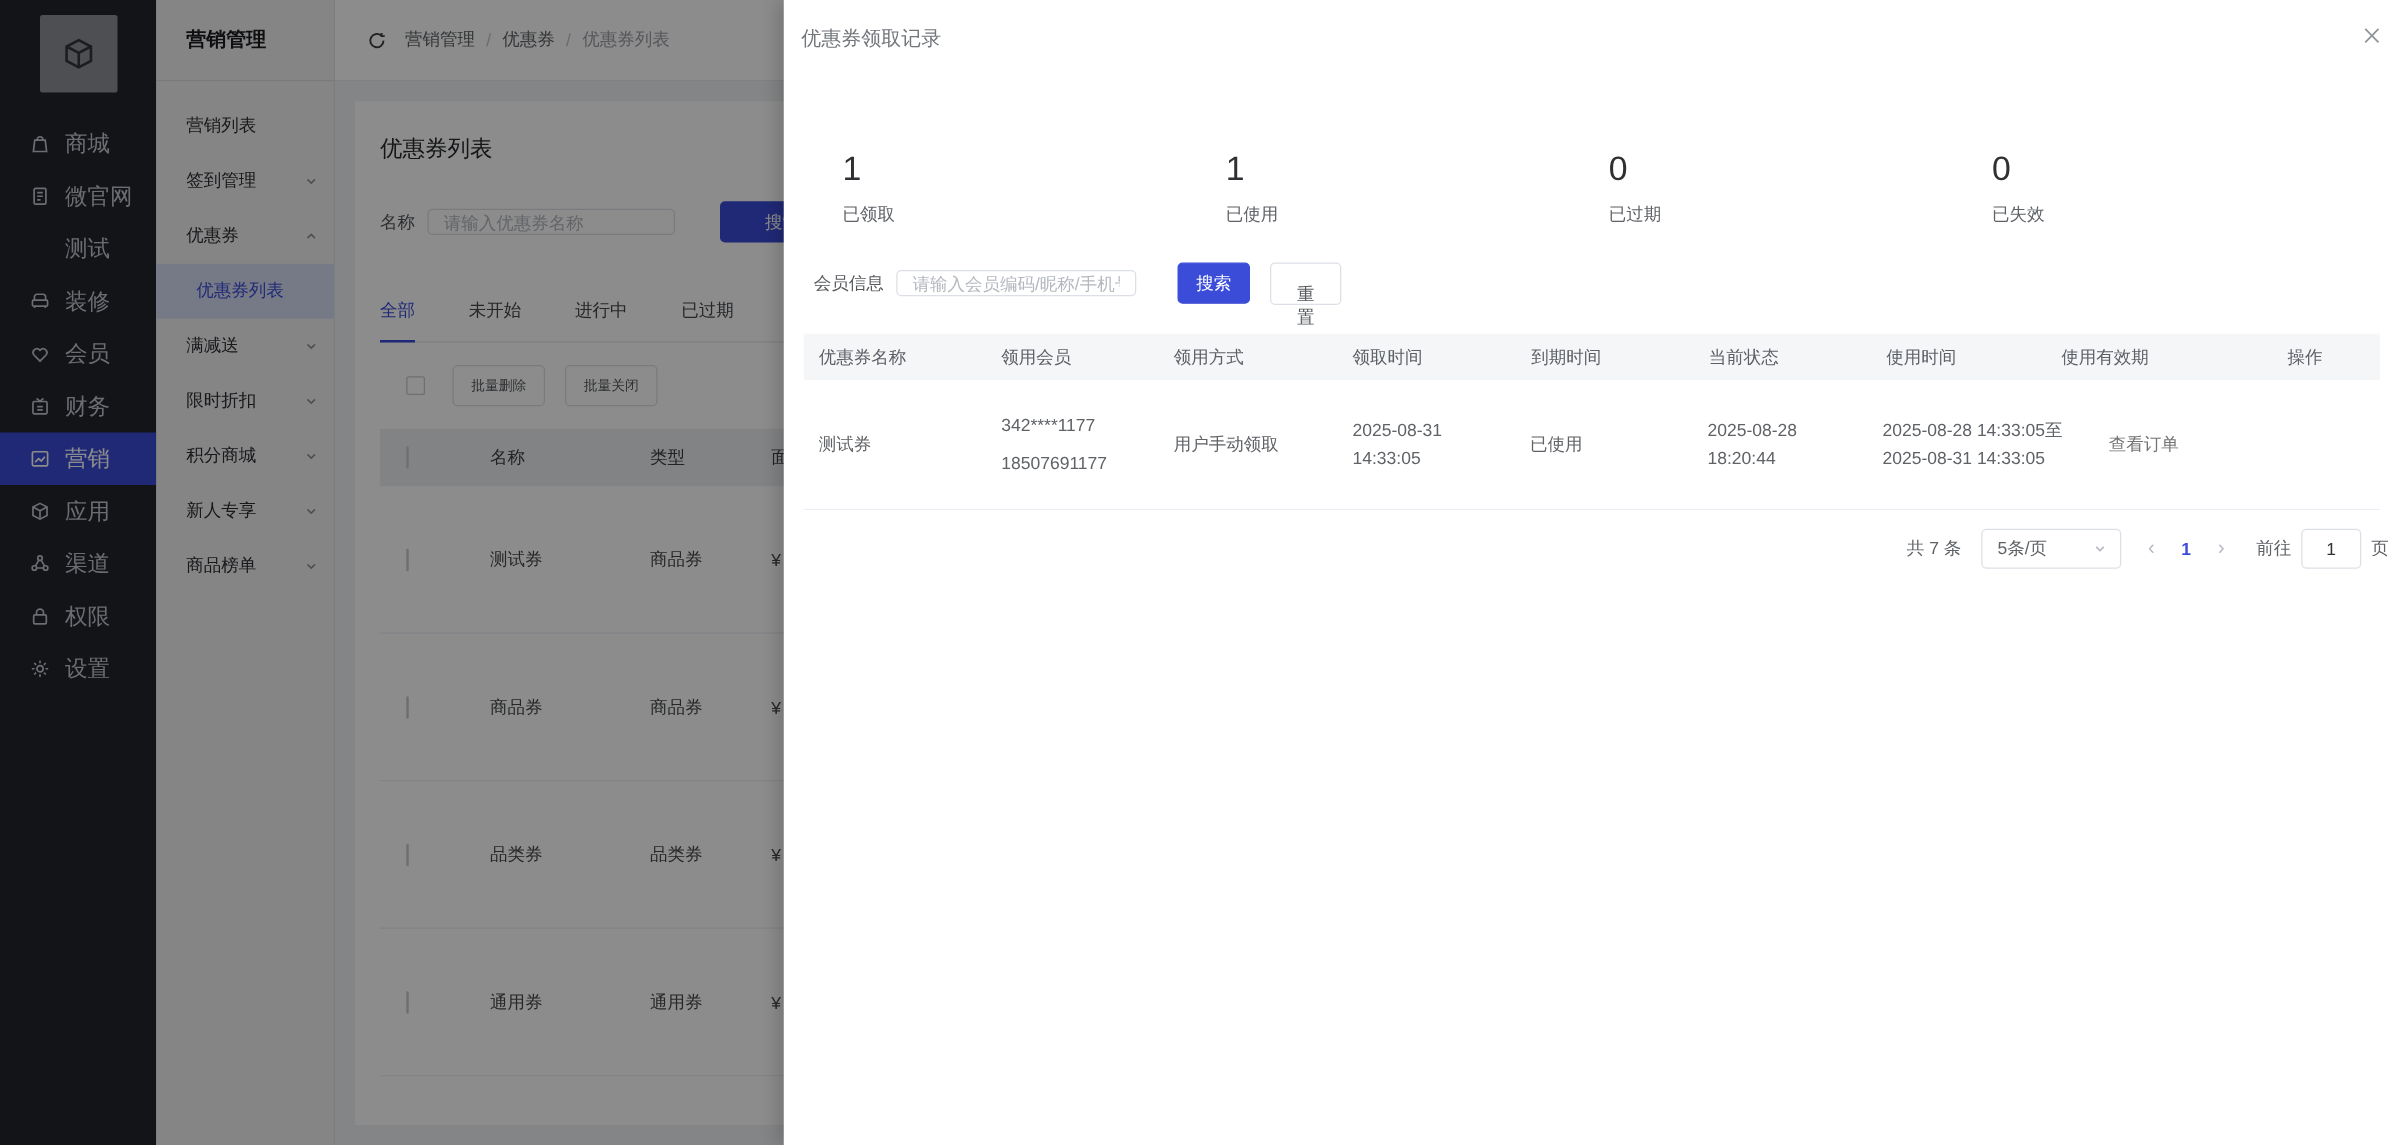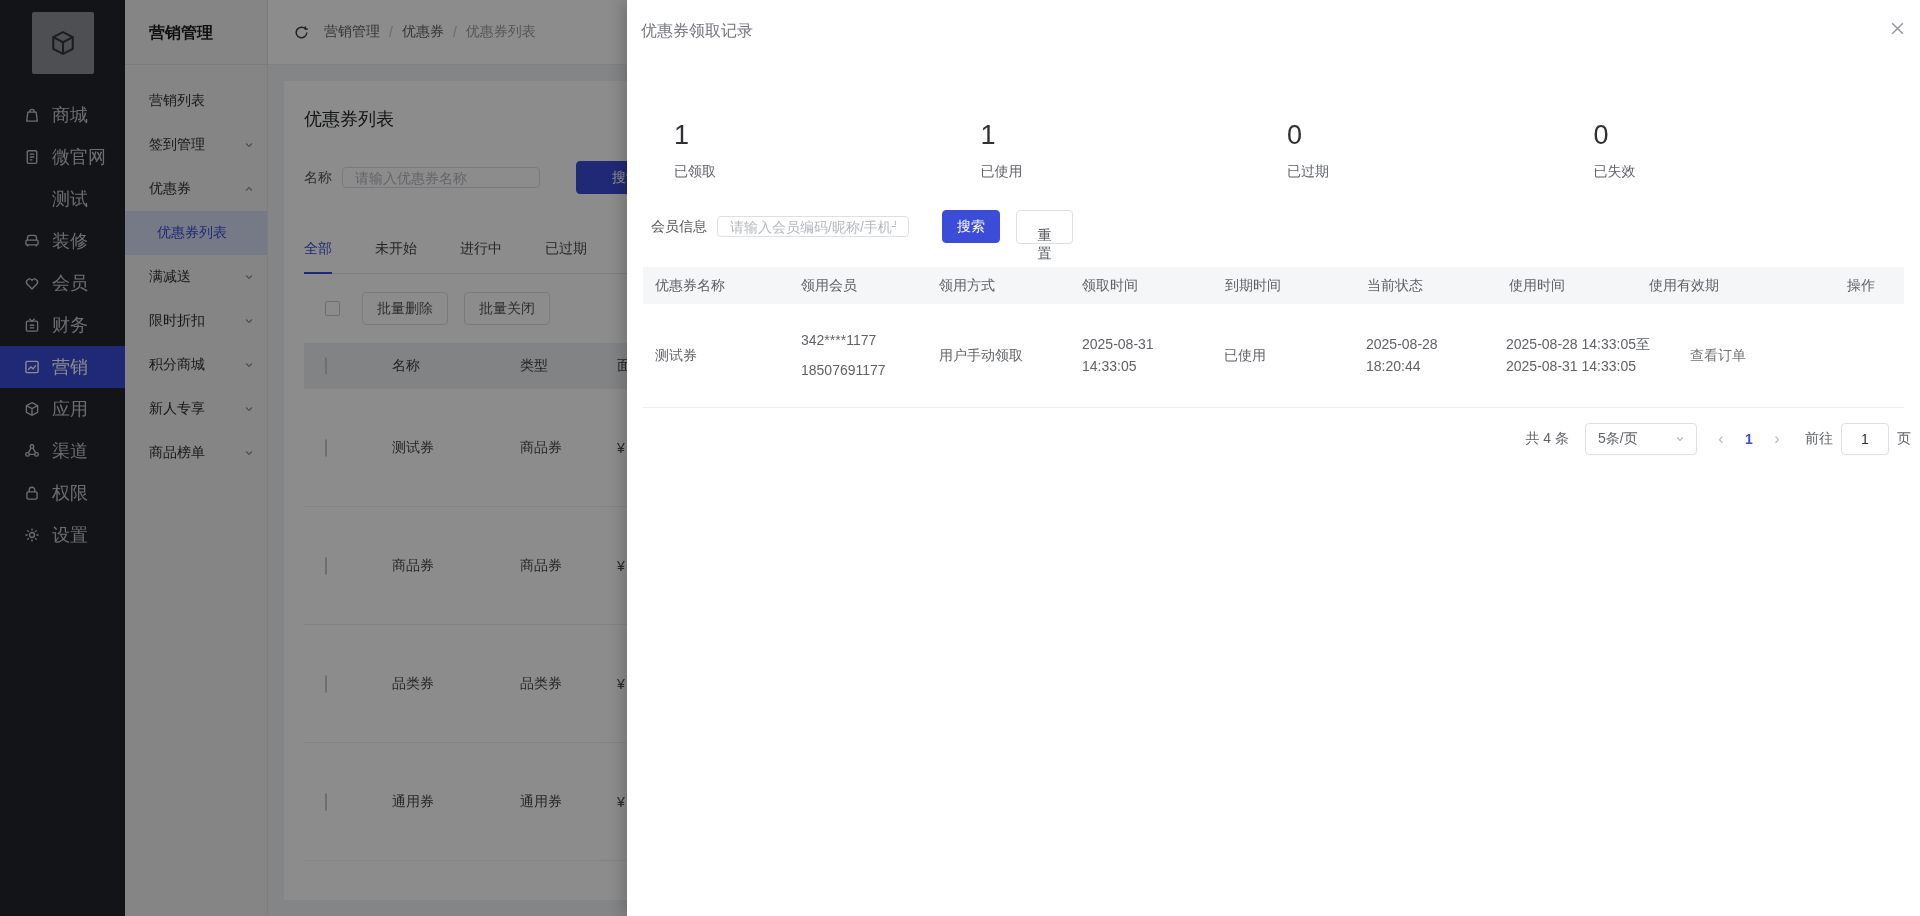--- a/index.html
+++ b/index.html
@@ -50,21 +50,21 @@
   .btn.primary { background:#3b4cd8; border-color:#3b4cd8; color:#fff; }
   .bg-search-btn { margin-left:36px; width:100px; }
 
   .tabs { margin-top:46px; display:flex; border-bottom:1px solid #e4e7ed; }
   .tab { padding-bottom:14px; margin-right:43px; color:#45474b; cursor:pointer; }
   .tab.active { color:#3b4cd8; border-bottom:2px solid #3b4cd8; margin-bottom:-1px; }
 
   .batch-row { margin-top:18px; display:flex; align-items:center; }
   .checkbox { width:15px; height:15px; border:1px solid #c6cad1; border-radius:2px; background:#fff; cursor:pointer; }
   .batch-row .checkbox { margin-left:21px; margin-right:22px; }
-  .btn.small { padding:0 14px; font-size:14px; margin-right:16px; }
+  .btn.small { padding:0 14px; font-size:11px; margin-right:16px; }
 
   .bg-table { margin-top:18px; }
   .bg-thead { display:flex; align-items:center; height:46px; background:#edeff2; color:#3f4145; }
   .bg-row { display:flex; align-items:center; height:118px; border-bottom:1px solid #ebeef5; color:#46484c; }
   .bgc0 { width:88px; padding-left:21px; }
   .bgc1 { width:128px; }
   .bgc2 { width:97px; }
   .bgc3 { flex:1; }
 
   
@@ -84,21 +84,21 @@
   .d-search { position:absolute; left:24px; top:210px; height:33px; display:flex; align-items:center; }
   .d-search-label { color:#56585c; margin-right:10px; }
   .d-member-input { width:192px; }
   .d-search-btn { margin-left:33px; width:58px; padding:0; }
   .d-reset-btn { margin-left:16px; width:57px; padding:16px; }
 
   .d-table { position:absolute; left:16px; right:16px; top:267px; font-size:14px; }
   .d-thead { display:flex; align-items:center; height:37px; background:#f5f6f8; color:#5c5f66; }
   .d-th, .d-td { padding:0 12px; }
   .dc0{width:146px} .dc1{width:138px} .dc2{width:143px} .dc3{width:143px} .dc4{width:142px}
-  .dc5{width:142px} .dc6{width:140px} .dc7{width:181px} .dc8{width:86px; text-align:center;}
+  .dc5{width:142px} .dc6{width:140px} .dc7{width:181px} .dc8{width:86px; text-align:left;}
   .d-row { display:flex; align-items:center; min-height:104px; border-bottom:1px solid #ebeef5; color:#5f6266; }
   .d-td { line-height:1.55; padding-top:10px; padding-bottom:10px; }
   .member-line + .member-line { margin-top:8px; }
   .link { color:#737373; cursor:pointer; }
 
   .d-pagination { position:absolute; right:9px; top:423px; display:flex; align-items:center; font-size:14px; color:#5f6266; }
   .pg-total { margin-right:16px; }
   .pg-select { width:112px; height:32px; border:1px solid #dcdfe6; border-radius:4px; display:flex;
                align-items:center; justify-content:space-between; padding:0 10px 0 12px; color:#5f6266; cursor:pointer; }
   .pg-select .chev { width:12px; height:12px; color:#b6b9c0; }
@@ -431,21 +431,21 @@
         <span class="d-td dc2">用户手动领取</span>
         <span class="d-td dc4">2025-08-31 14:33:05</span>
         <span class="d-td dc5">已使用</span>
         <span class="d-td dc6">2025-08-28 18:20:44</span>
         <span class="d-td dc7">2025-08-28 14:33:05至2025-08-31 14:33:05</span>
         <span class="d-td dc8"><span class="link">查看订单</span></span>
       </div>
     </div>
 
     <div class="d-pagination">
-      <span class="pg-total">共 4 条</span>
+      <span class="pg-total">共 7 条</span>
       <span class="pg-select">
         <span>5条/页</span>
         <span class="chev">
           <svg viewBox="0 0 16 16" fill="none" stroke="currentColor" stroke-width="1.6">
               <path d="M4 6 8 10l4-4"></path>
             </svg>
         </span>
       </span>
       <span class="pg-arrow prev">‹</span>
       <span class="pg-page">1</span>

